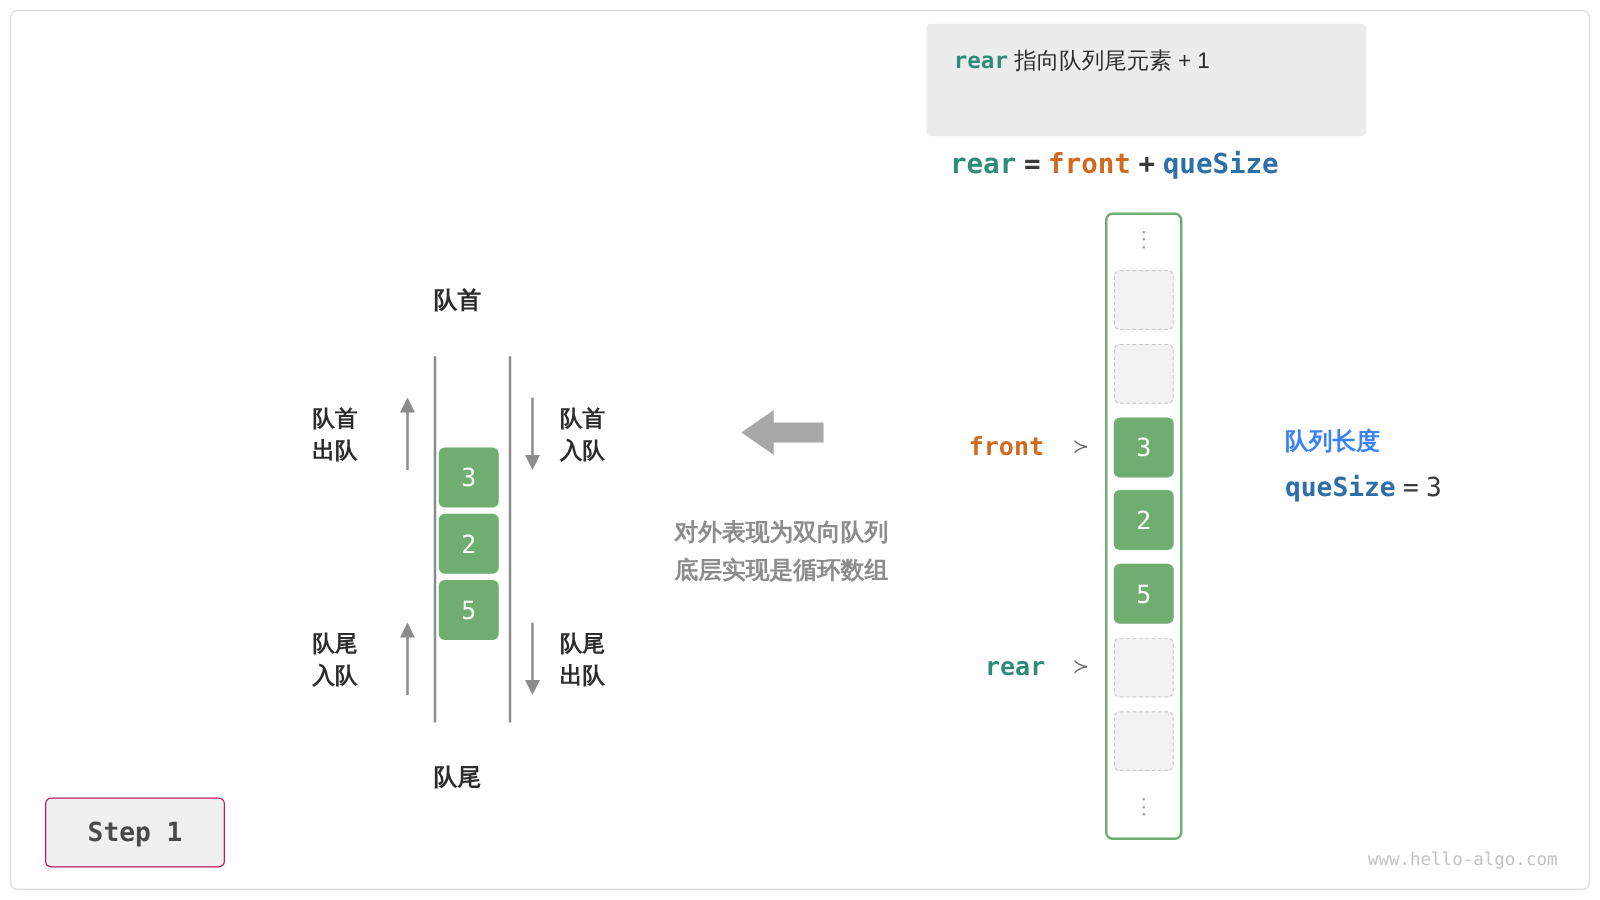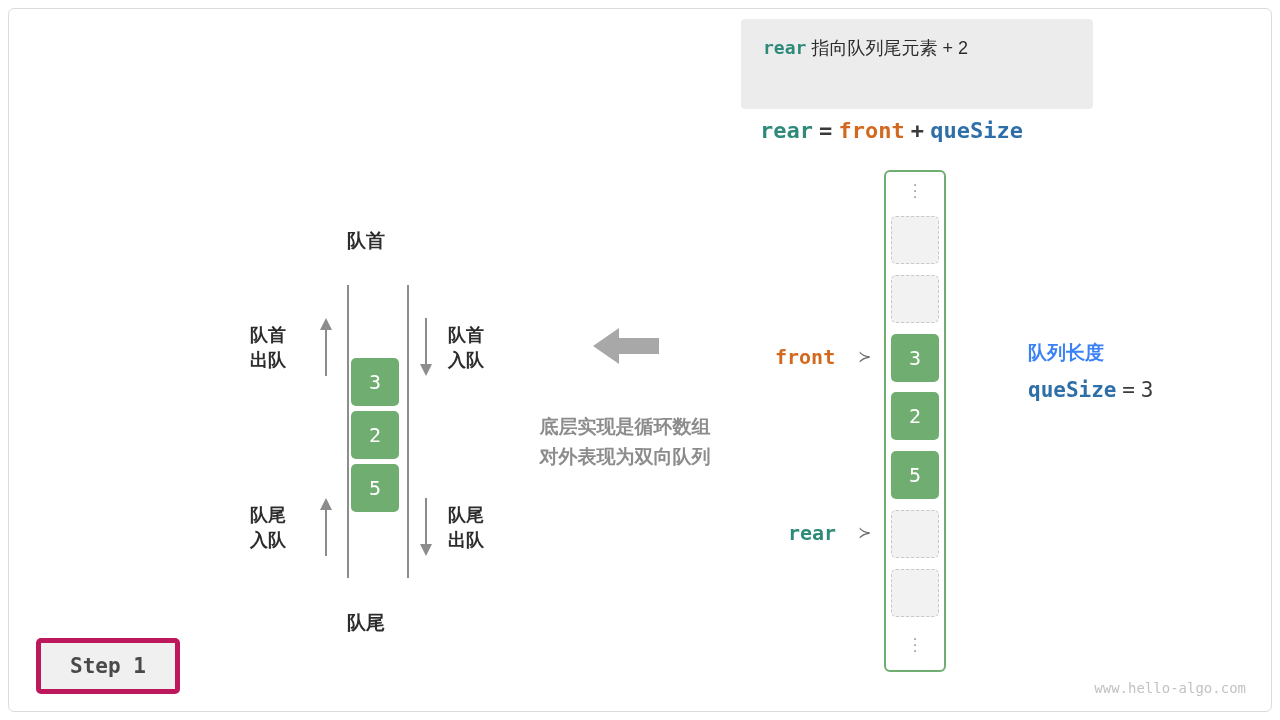--- a/index.html
+++ b/index.html
@@ -226,21 +226,21 @@
   }
 
   
   .step {
     position: absolute;
     left: 36px;
     top: 638px;
     width: 144px;
     height: 56px;
     background: #f0f0f0;
-    border: 5px solid #be185d;
+    border: 1px solid #be185d;
     border-radius: 5px;
     box-sizing: border-box;
     display: flex;
     align-items: center;
     justify-content: center;
     font-family: "DejaVu Sans Mono", monospace;
     font-size: 21px;
     font-weight: bold;
     color: #4a4a4a;
   }
@@ -255,21 +255,21 @@
 </style>
 </head>
 <body>
 
 <div id="canvas">
   <div class="frame"></div>
 
   <div class="legend">
     <div class="legend-line">
       <span class="mono-b rear-col">rear</span>
-      <span>指向队列尾元素 + 2</span>
+      <span>指向队列尾元素 + 1</span>
     </div>
   </div>
 
   <div class="formula">
     <span class="mono-b rear-col">rear</span>
     <span class="op">=</span>
     <span class="mono-b front-col">front</span>
     <span class="op">+</span>
     <span class="mono-b quesize-col">queSize</span>
   </div>
@@ -316,22 +316,22 @@
   <svg class="arrow-v av-4" viewBox="0 0 16 58">
     <line x1="8" y1="0" x2="8" y2="48" stroke="#8c8c8c" stroke-width="2"></line>
     <polygon points="8,58 2,46 14,46" fill="#8c8c8c"></polygon>
   </svg>
 
   <svg class="big-arrow" viewBox="0 0 66 48">
     <polygon points="0,24 26,6 26,16 66,16 66,32 26,32 26,42" fill="#a8a8a8"></polygon>
   </svg>
 
   <div class="center-note">
+    <div>对外表现为双向队列</div>
     <div>底层实现是循环数组</div>
-    <div>对外表现为双向队列</div>
   </div>
 
   <div class="array-box"></div>
   <div class="dots dots-top">
     <span>·</span>
       <span>·</span>
       <span>·</span>
   </div>
   <div class="dots dots-bottom">
     <span>·</span>

